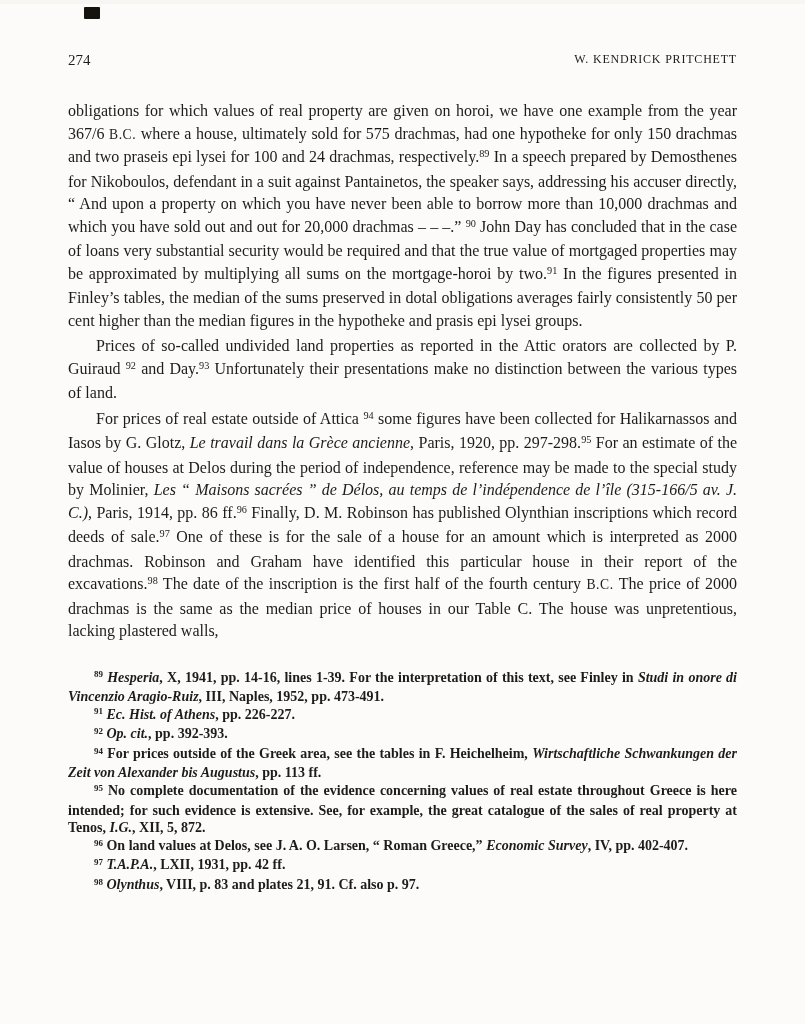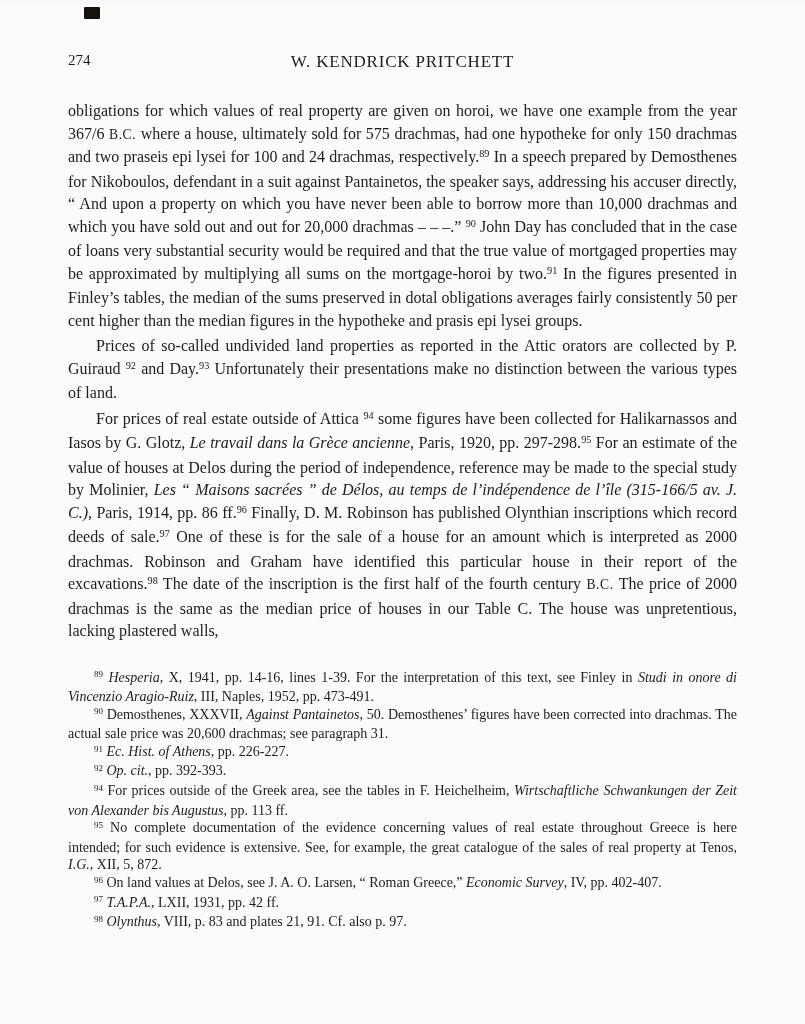--- a/index.html
+++ b/index.html
@@ -34,22 +34,22 @@
     margin-bottom: 26px;
   }
   .page-number {
     position: absolute;
     left: 0;
     top: 0;
     font-size: 15px;
   }
   .running-head {
     display: block;
-    text-align: center;
-    font-size: 17px;
+    text-align: right;
+    font-size: 12px;
     letter-spacing: 0.8px;
   }
   .body-text p.para {
     margin: 0;
     font-size: 16px;
     line-height: 22.5px;
     text-align: justify;
     text-indent: 28px;
   }
   .body-text p.para.no-indent {
@@ -60,20 +60,21 @@
   }
   .footnotes {
     margin-top: 26px;
   }
   .footnotes p.footnote {
     margin: 0;
     font-size: 14px;
     line-height: 17.6px;
     text-align: justify;
     text-indent: 26px;
+    font-weight: bold;
   }
   .it { font-style: italic; }
   .sc { font-size: 0.85em; letter-spacing: 0.04em; }
   .fnref {
     font-size: 0.64em;
     position: relative;
     top: -0.48em;
     letter-spacing: 0;
   }
 </style>
@@ -90,21 +91,20 @@
   </header>
 
   <main class="body-text">
     <p class="para no-indent"><span>obligations for which values of real property are given on horoi, we have one example from the year 367/6 </span><span class="sc">B.C.</span><span> where a house, ultimately sold for 575 drachmas, had one hypotheke for only 150 drachmas and two praseis epi lysei for 100 and 24 drachmas, respectively.</span><span class="fnref">89</span><span> In a speech prepared by Demosthenes for Nikoboulos, defendant in a suit against Pantainetos, the speaker says, addressing his accuser directly, “ And upon a property on which you have never been able to borrow more than 10,000 drachmas and which you have sold out and out for 20,000 drachmas – – –.” </span><span class="fnref">90</span><span> John Day has concluded that in the case of loans very substantial security would be required and that the true value of mortgaged properties may be approximated by multiplying all sums on the mortgage-horoi by two.</span><span class="fnref">91</span><span> In the figures presented in Finley’s tables, the median of the sums preserved in dotal obligations averages fairly consistently 50 per cent higher than the median figures in the hypotheke and prasis epi lysei groups.</span></p>
     <p class="para indent"><span>Prices of so-called undivided land properties as reported in the Attic orators are collected by P. Guiraud </span><span class="fnref">92</span><span> and Day.</span><span class="fnref">93</span><span> Unfortunately their presentations make no distinction between the various types of land.</span></p>
     <p class="para indent"><span>For prices of real estate outside of Attica </span><span class="fnref">94</span><span> some figures have been collected for Halikarnassos and Iasos by G. Glotz, </span><span class="it">Le travail dans la Grèce ancienne</span><span>, Paris, 1920, pp. 297-298.</span><span class="fnref">95</span><span> For an estimate of the value of houses at Delos during the period of independence, reference may be made to the special study by Molinier, </span><span class="it">Les “ Maisons sacrées ” de Délos, au temps de l’indépendence de l’île (315-166/5 av. J. C.)</span><span>, Paris, 1914, pp. 86 ff.</span><span class="fnref">96</span><span> Finally, D. M. Robinson has published Olynthian inscriptions which record deeds of sale.</span><span class="fnref">97</span><span> One of these is for the sale of a house for an amount which is interpreted as 2000 drachmas. Robinson and Graham have identified this particular house in their report of the excavations.</span><span class="fnref">98</span><span> The date of the inscription is the first half of the fourth century </span><span class="sc">B.C.</span><span> The price of 2000 drachmas is the same as the median price of houses in our Table C. The house was unpretentious, lacking plastered walls,</span></p>
   </main>
 
   <footer class="footnotes">
     <p class="footnote"><span class="fnref">89</span><span> </span><span class="it">Hesperia</span><span>, X, 1941, pp. 14-16, lines 1-39.  For the interpretation of this text, see Finley in </span><span class="it">Studi in onore di Vincenzio Aragio-Ruiz</span><span>, III, Naples, 1952, pp. 473-491.</span></p>
-    <p class="footnote"><span class="fnref">90</span><span> Demosthenes, XXXVII, </span><span class="it">Against Pantainetos</span><span>, 50.  Demosthenes’ figures have been corrected into drachmas.  The actual sale price was 20,600 drachmas; see paragraph 31.</span></p>
     <p class="footnote"><span class="fnref">91</span><span> </span><span class="it">Ec. Hist. of Athens</span><span>, pp. 226-227.</span></p>
     <p class="footnote"><span class="fnref">92</span><span> </span><span class="it">Op. cit.</span><span>, pp. 392-393.</span></p>
     <p class="footnote"><span class="fnref">94</span><span> For prices outside of the Greek area, see the tables in F. Heichelheim, </span><span class="it">Wirtschaftliche Schwankungen der Zeit von Alexander bis Augustus</span><span>, pp. 113 ff.</span></p>
     <p class="footnote"><span class="fnref">95</span><span> No complete documentation of the evidence concerning values of real estate throughout Greece is here intended; for such evidence is extensive.  See, for example, the great catalogue of the sales of real property at Tenos, </span><span class="it">I.G.</span><span>, XII, 5, 872.</span></p>
     <p class="footnote"><span class="fnref">96</span><span> On land values at Delos, see J. A. O. Larsen, “ Roman Greece,” </span><span class="it">Economic Survey</span><span>, IV, pp. 402-407.</span></p>
     <p class="footnote"><span class="fnref">97</span><span> </span><span class="it">T.A.P.A.</span><span>, LXII, 1931, pp. 42 ff.</span></p>
     <p class="footnote"><span class="fnref">98</span><span> </span><span class="it">Olynthus</span><span>, VIII, p. 83 and plates 21, 91.  Cf. also p. 97.</span></p>
   </footer>
 
 </div>

